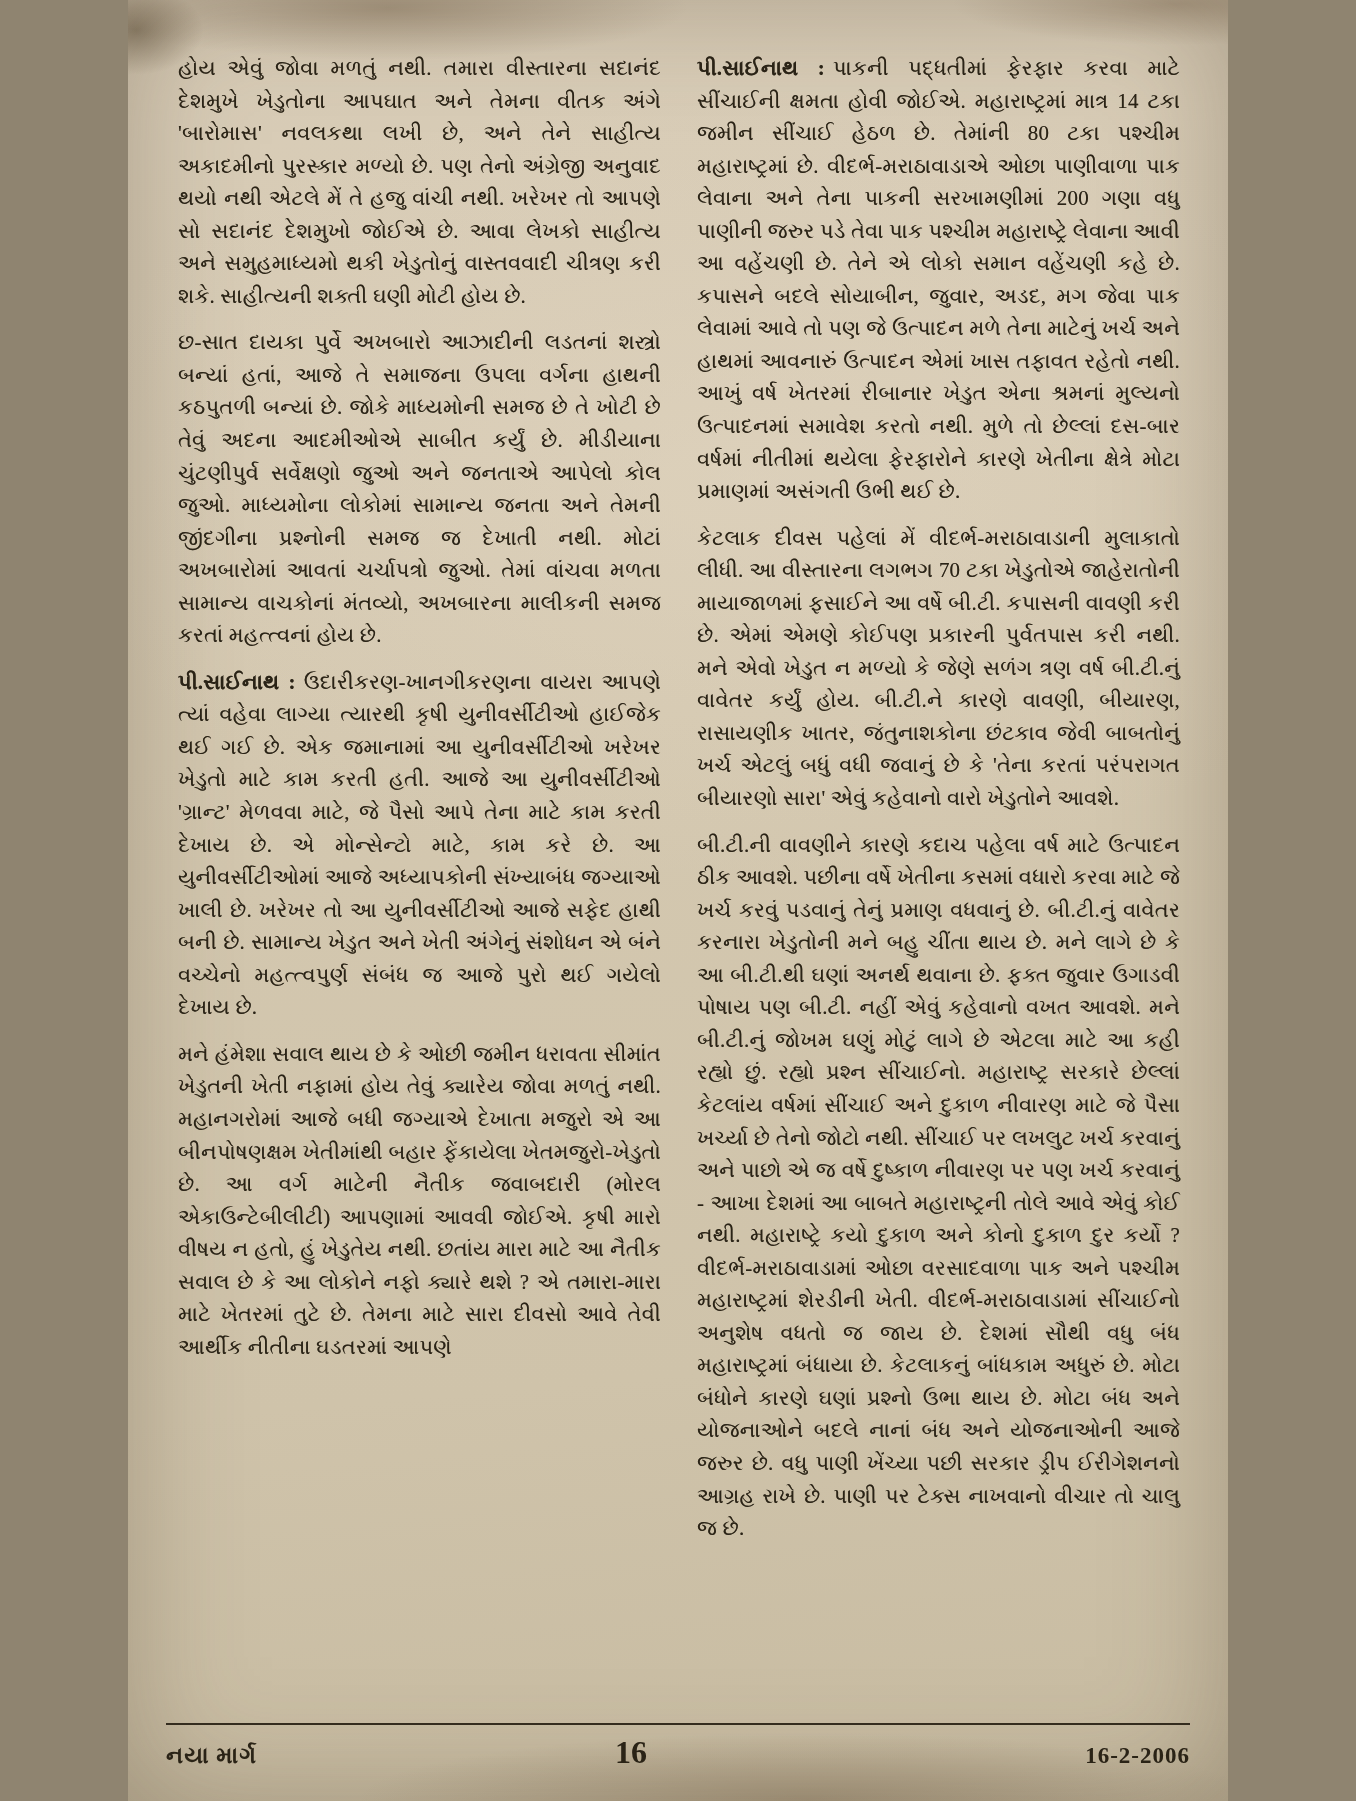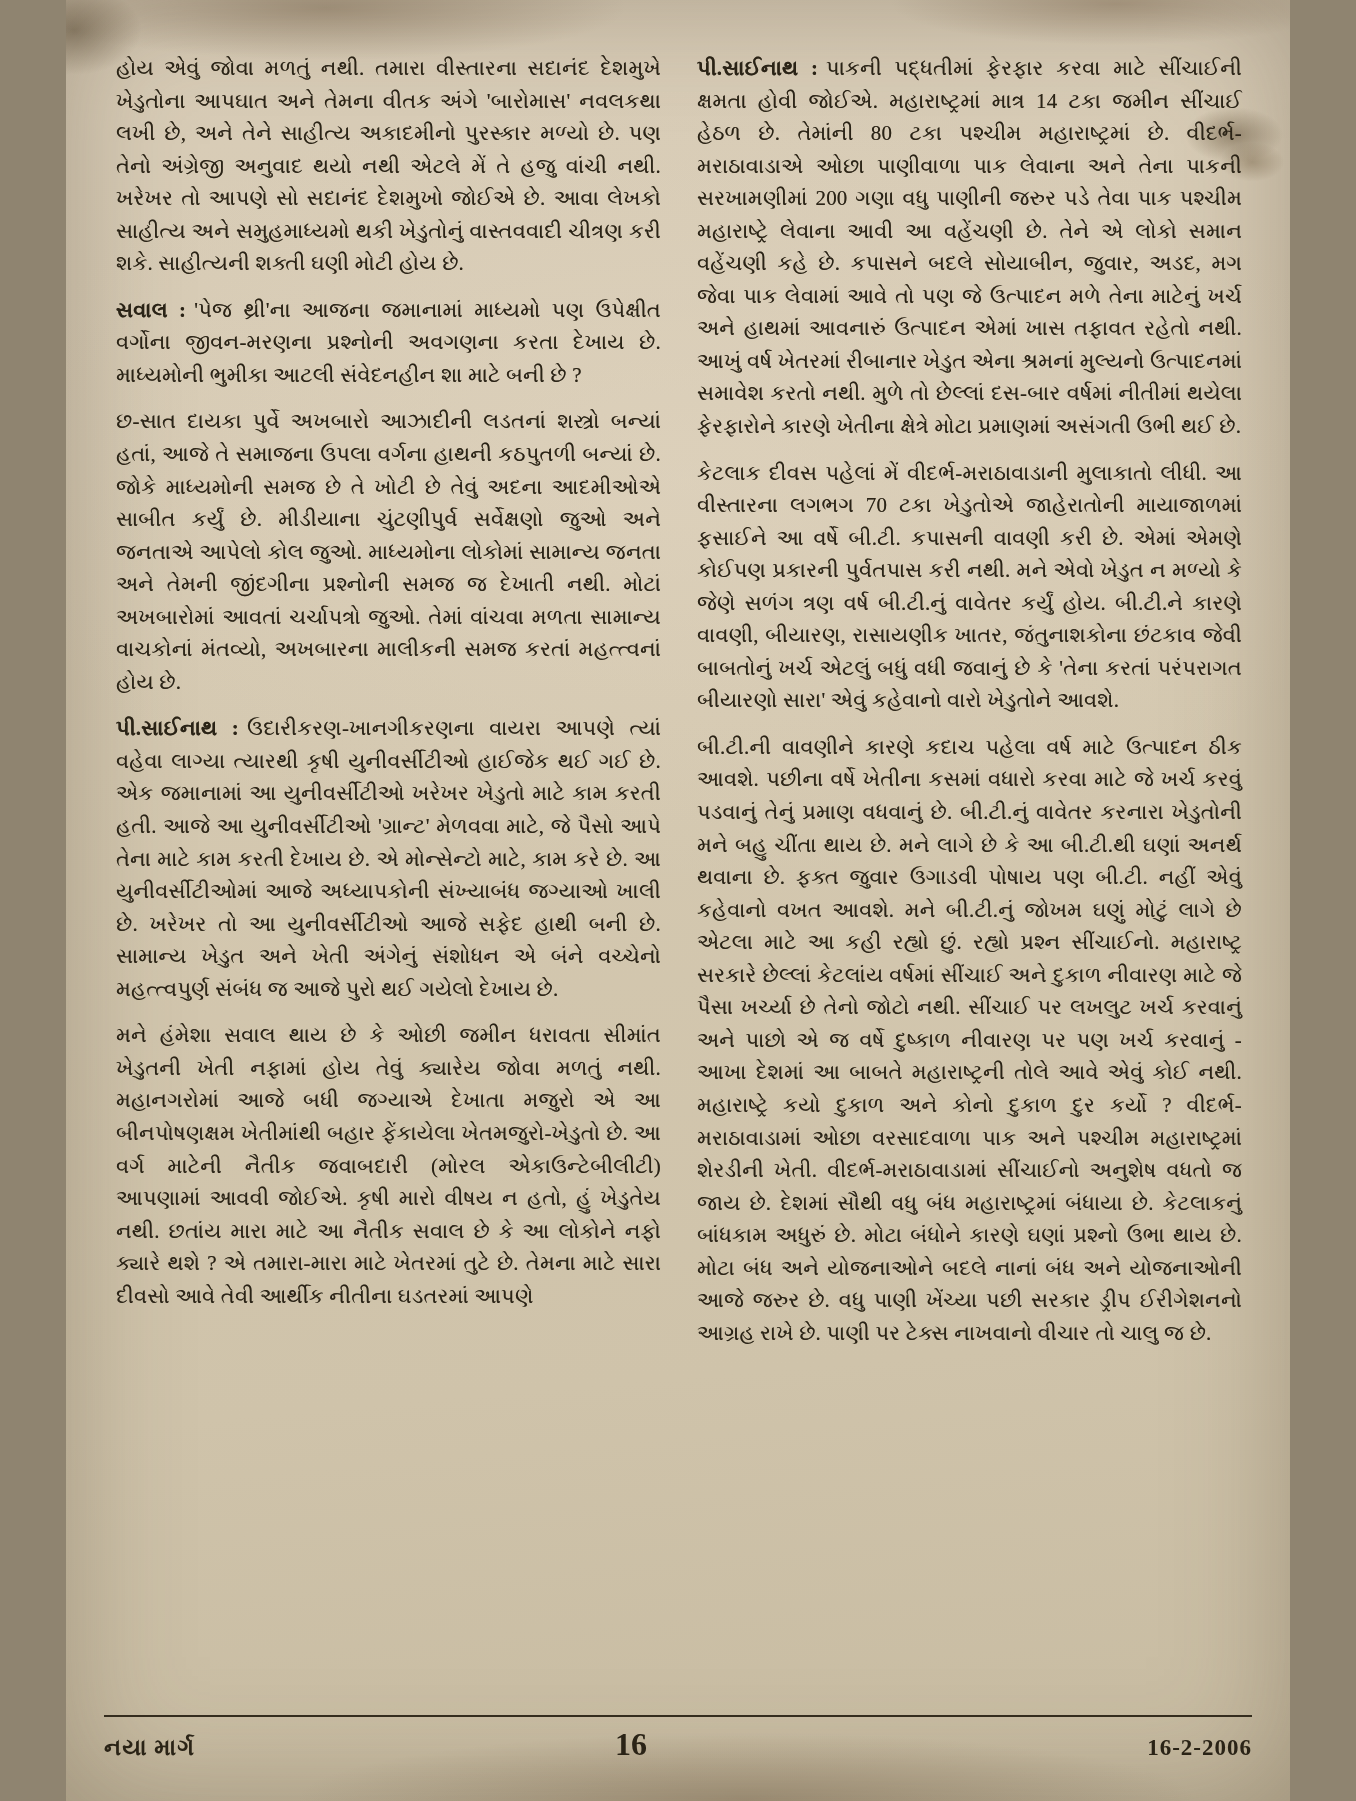--- a/index.html
+++ b/index.html
@@ -2,21 +2,21 @@
 <html><head>
 <meta charset="utf-8">
 <style>
   html, body {
     margin: 0;
     padding: 0;
     background: #8f8470;
   }
   .page {
     position: relative;
-    width: 1224px;
+    width: 1100px;
     height: 1801px;
     margin: 0 auto;
     overflow: hidden;
     color: #261f14;
     font-family: "Liberation Serif", "DejaVu Serif", serif;
     background:
       radial-gradient(ellipse 70px 40px at 1168px 135px, rgba(105,88,62,0.55), rgba(105,88,62,0) 70%),
       radial-gradient(ellipse 46px 28px at 1186px 162px, rgba(120,100,70,0.45), rgba(120,100,70,0) 70%),
       radial-gradient(ellipse 60px 110px at 1344px 868px, rgba(96,80,55,0.65), rgba(96,80,55,0) 72%),
       radial-gradient(ellipse 55px 95px at 1350px 1438px, rgba(96,80,55,0.6), rgba(96,80,55,0) 72%),
@@ -52,21 +52,21 @@
   }
   .plabel {
     font-weight: bold;
     margin-right: 8px;
   }
   .plabel:empty { display: none; }
   .footer {
     position: absolute;
     left: 38px;
     right: 38px;
-    bottom: 38px;
+    bottom: 30px;
     border-top: 2px solid #342c1e;
     padding-top: 9px;
     display: flex;
     align-items: baseline;
     justify-content: space-between;
     font-size: 23px;
     color: #2a2316;
   }
   .footer .f-left {
     font-weight: bold;
@@ -84,21 +84,20 @@
 </style>
 </head>
 <body>
 
 <div class="page">
 
   <div class="columns">
 
     <div class="col">
       <p class="para"><span>હોય એવું જોવા મળતું નથી. તમારા વીસ્તારના સદાનંદ દેશમુખે ખેડુતોના આપઘાત અને તેમના વીતક અંગે 'બારોમાસ' નવલકથા લખી છે, અને તેને સાહીત્ય અકાદમીનો પુરસ્કાર મળ્યો છે. પણ તેનો અંગ્રેજી અનુવાદ થયો નથી એટલે મેં તે હજુ વાંચી નથી. ખરેખર તો આપણે સો સદાનંદ દેશમુખો જોઈએ છે. આવા લેખકો સાહીત્ય અને સમુહમાધ્યમો થકી ખેડુતોનું વાસ્તવવાદી ચીત્રણ કરી શકે. સાહીત્યની શક્તી ઘણી મોટી હોય છે.</span></p>
-      <p class="para"><span class="plabel">સવાલ :</span><span>'પેજ થ્રી'ના આજના જમાનામાં માધ્યમો પણ ઉપેક્ષીત વર્ગોના જીવન-મરણના પ્રશ્નોની અવગણના કરતા દેખાય છે. માધ્યમોની ભુમીકા આટલી સંવેદનહીન શા માટે બની છે ?</span></p>
       <p class="para"><span>છ-સાત દાયકા પુર્વે અખબારો આઝાદીની લડતનાં શસ્ત્રો બન્યાં હતાં, આજે તે સમાજના ઉપલા વર્ગના હાથની કઠપુતળી બન્યાં છે. જોકે માધ્યમોની સમજ છે તે ખોટી છે તેવું અદના આદમીઓએ સાબીત કર્યું છે. મીડીયાના ચુંટણીપુર્વ સર્વેક્ષણો જુઓ અને જનતાએ આપેલો કોલ જુઓ. માધ્યમોના લોકોમાં સામાન્ય જનતા અને તેમની જીંદગીના પ્રશ્નોની સમજ જ દેખાતી નથી. મોટાં અખબારોમાં આવતાં ચર્ચાપત્રો જુઓ. તેમાં વાંચવા મળતા સામાન્ય વાચકોનાં મંતવ્યો, અખબારના માલીકની સમજ કરતાં મહત્ત્વનાં હોય છે.</span></p>
       <p class="para"><span class="plabel">પી.સાઈનાથ :</span><span>ઉદારીકરણ-ખાનગીકરણના વાયરા આપણે ત્યાં વહેવા લાગ્યા ત્યારથી કૃષી યુનીવર્સીટીઓ હાઈજેક થઈ ગઈ છે. એક જમાનામાં આ યુનીવર્સીટીઓ ખરેખર ખેડુતો માટે કામ કરતી હતી. આજે આ યુનીવર્સીટીઓ 'ગ્રાન્ટ' મેળવવા માટે, જે પૈસો આપે તેના માટે કામ કરતી દેખાય છે. એ મોન્સેન્ટો માટે, કામ કરે છે. આ યુનીવર્સીટીઓમાં આજે અધ્યાપકોની સંખ્યાબંધ જગ્યાઓ ખાલી છે. ખરેખર તો આ યુનીવર્સીટીઓ આજે સફેદ હાથી બની છે. સામાન્ય ખેડુત અને ખેતી અંગેનું સંશોધન એ બંને વચ્ચેનો મહત્ત્વપુર્ણ સંબંધ જ આજે પુરો થઈ ગયેલો દેખાય છે.</span></p>
       <p class="para"><span>મને હંમેશા સવાલ થાય છે કે ઓછી જમીન ધરાવતા સીમાંત ખેડુતની ખેતી નફામાં હોય તેવું ક્યારેય જોવા મળતું નથી. મહાનગરોમાં આજે બધી જગ્યાએ દેખાતા મજુરો એ આ બીનપોષણક્ષમ ખેતીમાંથી બહાર ફેંકાયેલા ખેતમજુરો-ખેડુતો છે. આ વર્ગ માટેની નૈતીક જવાબદારી (મોરલ એકાઉન્ટેબીલીટી) આપણામાં આવવી જોઈએ. કૃષી મારો વીષય ન હતો, હું ખેડુતેય નથી. છતાંય મારા માટે આ નૈતીક સવાલ છે કે આ લોકોને નફો ક્યારે થશે ? એ તમારા-મારા માટે ખેતરમાં તુટે છે. તેમના માટે સારા દીવસો આવે તેવી આર્થીક નીતીના ઘડતરમાં આપણે</span></p>
     </div>
 
     <div class="col">
       <p class="para"><span class="plabel">પી.સાઈનાથ :</span><span>પાકની પદ્ધતીમાં ફેરફાર કરવા માટે સીંચાઈની ક્ષમતા હોવી જોઈએ. મહારાષ્ટ્રમાં માત્ર 14 ટકા જમીન સીંચાઈ હેઠળ છે. તેમાંની 80 ટકા પશ્ચીમ મહારાષ્ટ્રમાં છે. વીદર્ભ-મરાઠાવાડાએ ઓછા પાણીવાળા પાક લેવાના અને તેના પાકની સરખામણીમાં 200 ગણા વધુ પાણીની જરુર પડે તેવા પાક પશ્ચીમ મહારાષ્ટ્રે લેવાના આવી આ વહેંચણી છે. તેને એ લોકો સમાન વહેંચણી કહે છે. કપાસને બદલે સોયાબીન, જુવાર, અડદ, મગ જેવા પાક લેવામાં આવે તો પણ જે ઉત્પાદન મળે તેના માટેનું ખર્ચ અને હાથમાં આવનારું ઉત્પાદન એમાં ખાસ તફાવત રહેતો નથી. આખું વર્ષ ખેતરમાં રીબાનાર ખેડુત એના શ્રમનાં મુલ્યનો ઉત્પાદનમાં સમાવેશ કરતો નથી. મુળે તો છેલ્લાં દસ-બાર વર્ષમાં નીતીમાં થયેલા ફેરફારોને કારણે ખેતીના ક્ષેત્રે મોટા પ્રમાણમાં અસંગતી ઉભી થઈ છે.</span></p>
       <p class="para"><span>કેટલાક દીવસ પહેલાં મેં વીદર્ભ-મરાઠાવાડાની મુલાકાતો લીધી. આ વીસ્તારના લગભગ 70 ટકા ખેડુતોએ જાહેરાતોની માયાજાળમાં ફસાઈને આ વર્ષે બી.ટી. કપાસની વાવણી કરી છે. એમાં એમણે કોઈપણ પ્રકારની પુર્વતપાસ કરી નથી. મને એવો ખેડુત ન મળ્યો કે જેણે સળંગ ત્રણ વર્ષ બી.ટી.નું વાવેતર કર્યું હોય. બી.ટી.ને કારણે વાવણી, બીયારણ, રાસાયણીક ખાતર, જંતુનાશકોના છંટકાવ જેવી બાબતોનું ખર્ચ એટલું બધું વધી જવાનું છે કે 'તેના કરતાં પરંપરાગત બીયારણો સારા' એવું કહેવાનો વારો ખેડુતોને આવશે.</span></p>
       <p class="para"><span>બી.ટી.ની વાવણીને કારણે કદાચ પહેલા વર્ષ માટે ઉત્પાદન ઠીક આવશે. પછીના વર્ષે ખેતીના કસમાં વધારો કરવા માટે જે ખર્ચ કરવું પડવાનું તેનું પ્રમાણ વધવાનું છે. બી.ટી.નું વાવેતર કરનારા ખેડુતોની મને બહુ ચીંતા થાય છે. મને લાગે છે કે આ બી.ટી.થી ઘણાં અનર્થ થવાના છે. ફક્ત જુવાર ઉગાડવી પોષાય પણ બી.ટી. નહીં એવું કહેવાનો વખત આવશે. મને બી.ટી.નું જોખમ ઘણું મોટું લાગે છે એટલા માટે આ કહી રહ્યો છું. રહ્યો પ્રશ્ન સીંચાઈનો. મહારાષ્ટ્ર સરકારે છેલ્લાં કેટલાંય વર્ષમાં સીંચાઈ અને દુકાળ નીવારણ માટે જે પૈસા ખર્ચ્યા છે તેનો જોટો નથી. સીંચાઈ પર લખલુટ ખર્ચ કરવાનું અને પાછો એ જ વર્ષે દુષ્કાળ નીવારણ પર પણ ખર્ચ કરવાનું - આખા દેશમાં આ બાબતે મહારાષ્ટ્રની તોલે આવે એવું કોઈ નથી. મહારાષ્ટ્રે કયો દુકાળ અને કોનો દુકાળ દુર કર્યો ? વીદર્ભ-મરાઠાવાડામાં ઓછા વરસાદવાળા પાક અને પશ્ચીમ મહારાષ્ટ્રમાં શેરડીની ખેતી. વીદર્ભ-મરાઠાવાડામાં સીંચાઈનો અનુશેષ વધતો જ જાય છે. દેશમાં સૌથી વધુ બંધ મહારાષ્ટ્રમાં બંધાયા છે. કેટલાકનું બાંધકામ અધુરું છે. મોટા બંધોને કારણે ઘણાં પ્રશ્નો ઉભા થાય છે. મોટા બંધ અને યોજનાઓને બદલે નાનાં બંધ અને યોજનાઓની આજે જરુર છે. વધુ પાણી ખેંચ્યા પછી સરકાર ડ્રીપ ઈરીગેશનનો આગ્રહ રાખે છે. પાણી પર ટેક્સ નાખવાનો વીચાર તો ચાલુ જ છે.</span></p>
     </div>

